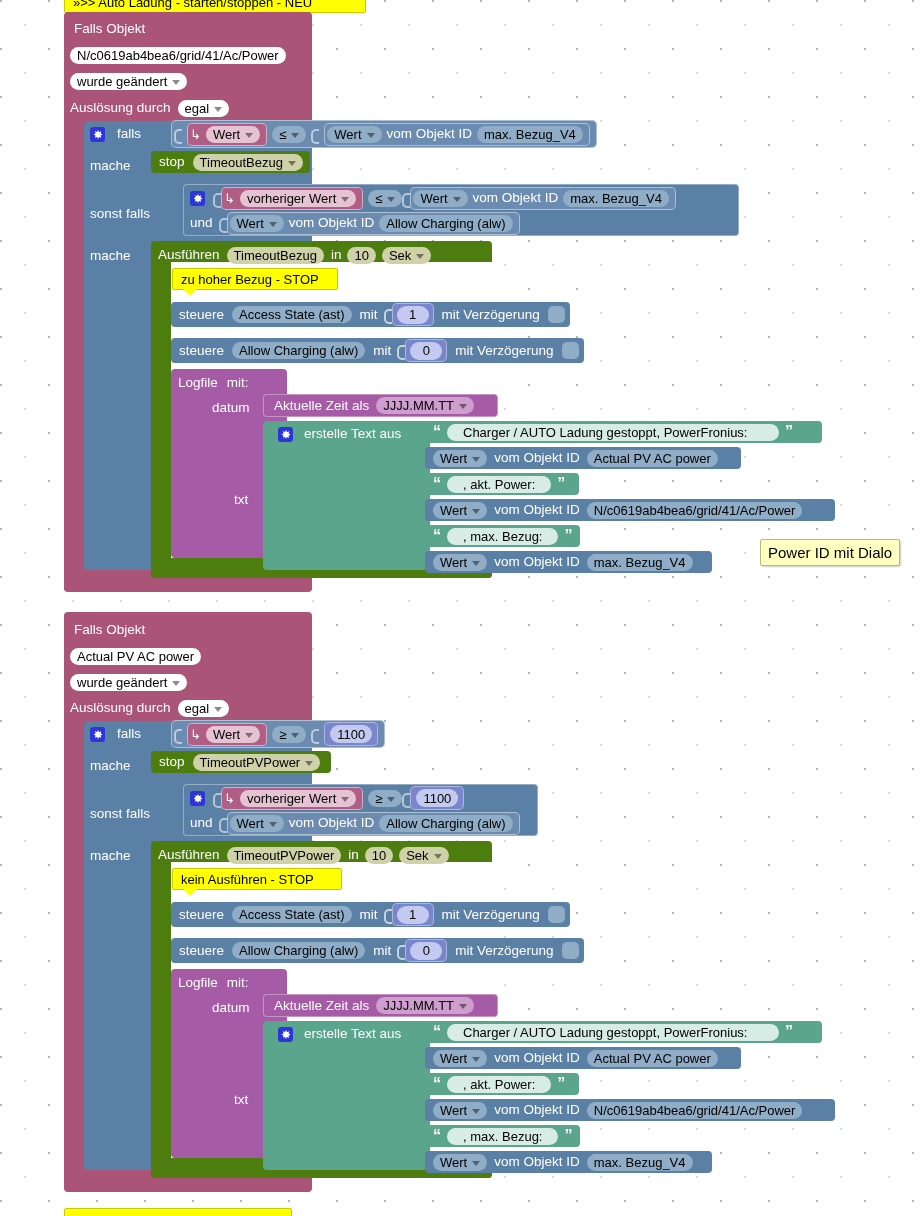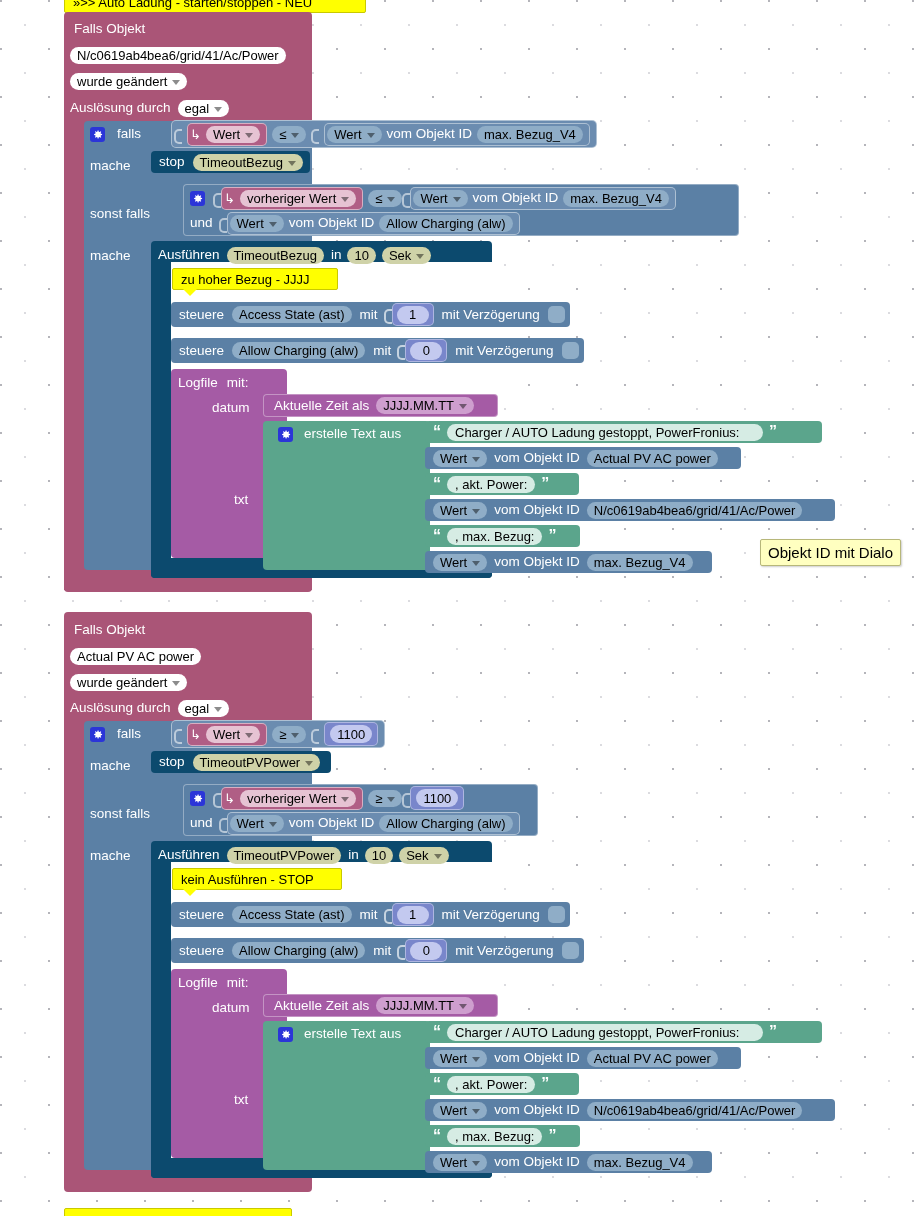--- a/index.html
+++ b/index.html
@@ -40,21 +40,21 @@
   .gear{
     width:15px;height:15px;border-radius:3px;background:#2b35d8;
     display:inline-flex;align-items:center;justify-content:center;flex:none;
   }
   .gear svg{display:block;}
 
   
   .c-trigger{background:#aa5577;}
   .c-logic{background:#5b80a5;}
   .c-logic .fld{background:#8fadc7;}
-  .c-control{background:#0c4a6e;}
+  .c-control{background:#4d7c0f;}
   .c-control .fld{background:#c5c994;}
   .c-value{background:#aa5577;}
   .c-math{background:#7986cb;}
   .c-text{background:#5ba58c;}
   .c-purple{background:#a55ba5;}
   .c-purple .fld{background:#ce9ece;}
 
   
   .comment{
     position:absolute;background:#ffff00;border:1px solid #c9c900;
@@ -83,21 +83,21 @@
     border-radius:5px 0 0 5px;
   }
   .notch.dk::before{border-color:rgba(255,255,255,.65);}
 
   
   .sock{display:inline-flex;align-items:center;border-radius:5px;height:24px;padding:0 6px 0 2px;gap:5px;}
 
   .quote{color:#fff;font-size:16px;font-weight:bold;line-height:1;}
   .txtfld{
     display:inline-flex;align-items:center;height:17px;min-width:36px;
-    padding:0 8px;border-radius:9px;background:#d6ece4;color:#000;font-size:13px;
+    padding:0 16px;border-radius:9px;background:#d6ece4;color:#000;font-size:13px;
   }
   .numfld{
     display:inline-flex;align-items:center;justify-content:center;height:18px;min-width:18px;
     padding:0 7px;border-radius:9px;background:#c3c9ef;color:#000;font-size:13px;
   }
   .emptyfld{
     display:inline-block;width:17px;height:17px;border-radius:5px;background:#8fadc7;
   }
   .arrowret{color:#fff;font-size:13px;}
 </style>
@@ -241,21 +241,21 @@
   <span class="fld" style="background:#cfd2a8;margin-left:7px;">TimeoutBezug</span>
   <span class="lbl" style="margin-left:7px;">in</span>
   <span class="fld" style="background:#cfd2a8;margin-left:6px;">10</span>
   <span class="fld" style="background:#cfd2a8;margin-left:6px;">
     <span>Sek</span>
       <i class="caret"></i>
   </span>
 </div>
 
 <div class="comment" style="left:172px;top:268px;width:166px;height:22px;">
-  <span>zu hoher Bezug - JJJJ</span>
+  <span>zu hoher Bezug - STOP</span>
   <span class="tail"></span>
 </div>
 
 <div class="blk c-logic" style="left:171px;top:302px;width:399px;height:25px;border-radius:4px;">
   <div class="row" style="height:25px;padding-left:8px;">
     <span class="lbl">steuere</span>
     <span class="fld" style="background:#8fadc7;margin-left:8px;">Access State (ast)</span>
     <span class="lbl" style="margin-left:8px;">mit</span>
     <span class="notch dk" style="margin-left:6px;"></span>
     <span class="sock c-math" style="background:#7986cb;border:1px solid rgba(255,255,255,.4);height:21px;padding:0 4px;">
@@ -356,21 +356,21 @@
     <span class="fld" style="background:#8fadc7;">
       <span>Wert</span>
         <i class="caret"></i>
     </span>
     <span class="lbl" style="margin-left:7px;">vom Objekt ID</span>
     <span class="fld" style="background:#8fadc7;margin-left:7px;">max. Bezug_V4</span>
   </div>
 </div>
 
 <div class="tooltip" style="left:760px;top:539px;">
-  <span>Objekt ID mit Dialo</span>
+  <span>Power ID mit Dialo</span>
 </div>
 
 <div class="blk c-trigger" style="left:64px;top:612px;width:248px;height:566px;border-radius:4px 4px 0 0;"></div>
 <div class="blk c-trigger" style="left:64px;top:1178px;width:248px;height:14px;border-radius:0 0 4px 4px;"></div>
 
 <div class="row" style="position:absolute;left:74px;top:618px;">
   <span class="lbl">Falls Objekt</span>
 </div>
 <div class="row" style="position:absolute;left:70px;top:644px;">
   <span class="fld">Actual PV AC power</span>

